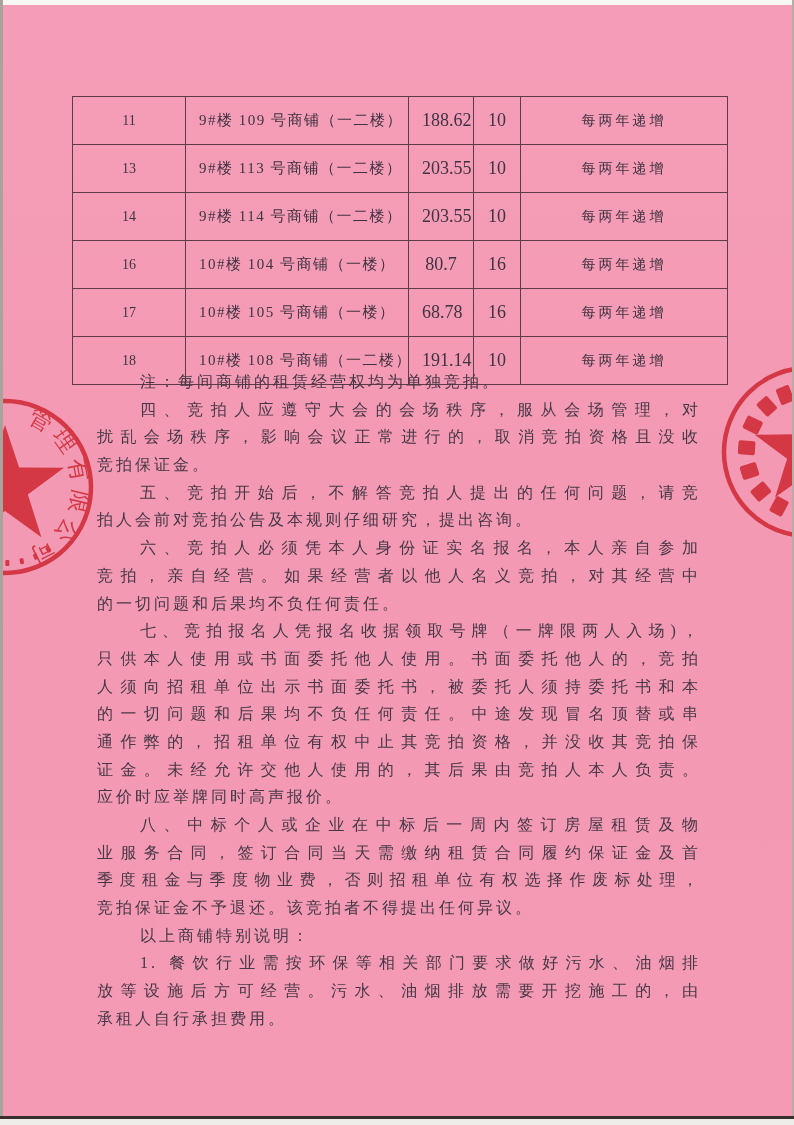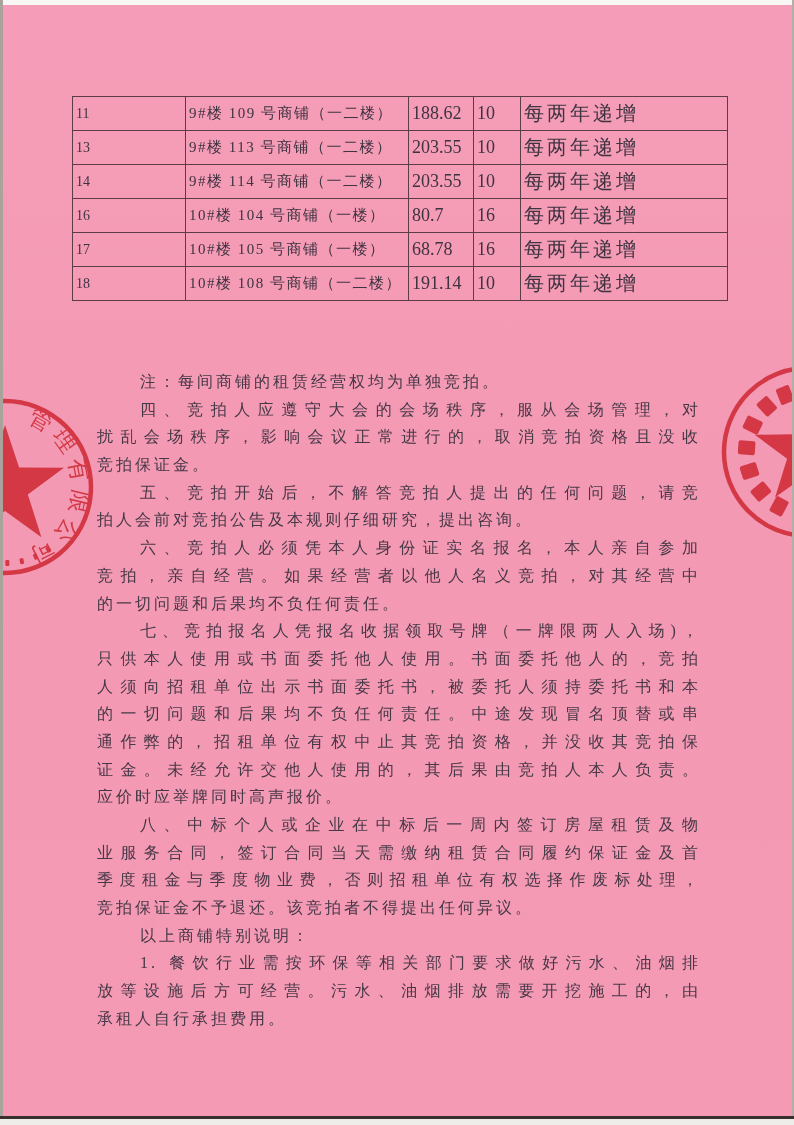--- a/index.html
+++ b/index.html
@@ -21,28 +21,28 @@
   .edge-bottom{position:absolute;left:0;top:1119px;width:794px;height:6px;background:#efede9;z-index:6}
 
   
   table.shop-table{
     position:absolute;left:72px;top:96px;width:655px;z-index:2;
     border-collapse:collapse;table-layout:fixed;
     color:#3e3340;
   }
   .shop-table tr{height:33.6px}
   .shop-table td{
-    border:1.6px solid #5e3b48;text-align:left;vertical-align:middle;
-    padding:3px;overflow:hidden;white-space:nowrap;
+    border:1.6px solid #5e3b48;text-align:center;vertical-align:middle;
+    padding:13px;overflow:hidden;white-space:nowrap;
   }
   .td-no{font-size:14px}
   .td-name{font-size:15px;letter-spacing:1.5px}
   .td-area{font-size:18px}
   .td-years{font-size:18px}
-  .td-note{font-size:20px;letter-spacing:3px}
+  .td-note{font-size:14px;letter-spacing:3px}
 
   
   .body-text{
     position:absolute;left:97px;top:368px;width:604px;z-index:2;
     font-size:16px;color:#463846;
   }
   .ln{
     height:27.7px;line-height:27.7px;overflow:hidden;
     letter-spacing:3px;text-align:left;
   }

